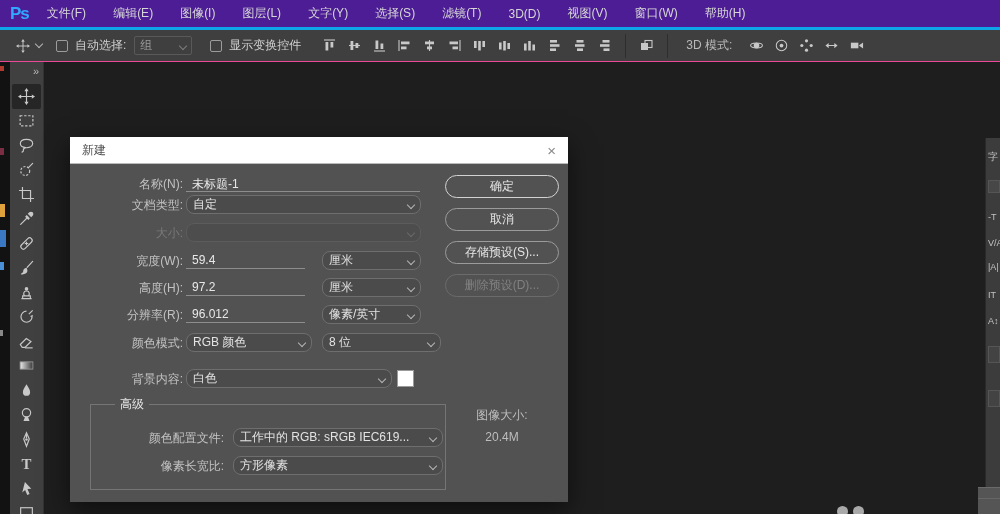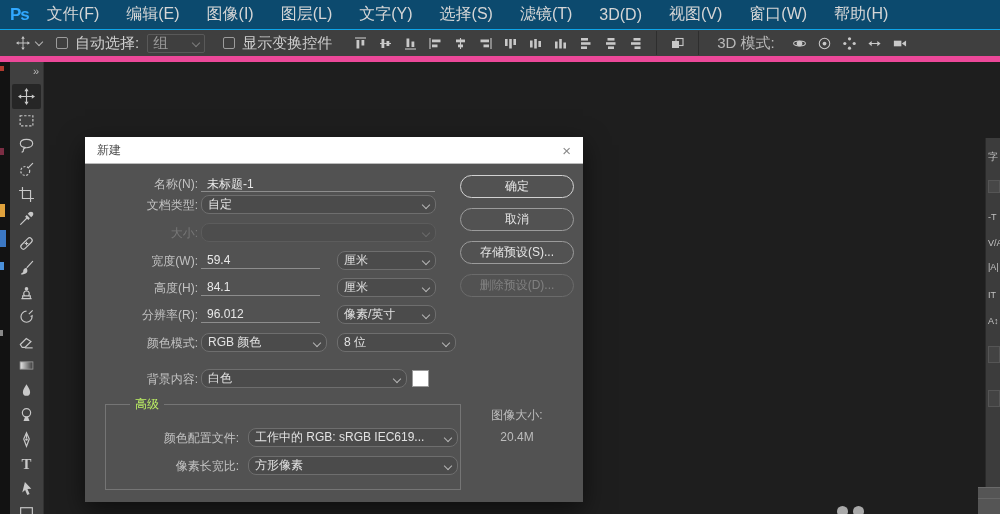--- a/index.html
+++ b/index.html
@@ -1,28 +1,28 @@
 <!DOCTYPE html>
 <html><head>
 <meta charset="utf-8">
 <style>
   * { margin:0; padding:0; box-sizing:border-box; }
   html,body { background:#111; }
   body { font-family:"Liberation Sans","DejaVu Sans",sans-serif; }
   .screen { position:relative; width:1000px; height:514px; overflow:hidden; background:#1e1e1e; }
 
   
-  .menubar { position:absolute; left:0; top:0; width:1000px; height:30px; background:#0c4a6e;
-             display:flex; align-items:center; border-bottom:1px solid #0ea5e9; }
+  .menubar { position:absolute; left:0; top:0; width:1000px; height:30px; background:#4c1d95;
+             display:flex; align-items:center; border-bottom:3px solid #0ea5e9; }
   .ps-logo { color:#31a8ff; font-weight:bold; font-size:17px; margin:0 18px 0 10px; letter-spacing:-1px; }
-  .menu-item { color:#d6d6d6; font-size:16px; margin-right:27px; white-space:nowrap; cursor:default; }
+  .menu-item { color:#d6d6d6; font-size:12px; margin-right:27px; white-space:nowrap; cursor:default; }
 
   
   .optionsbar { position:absolute; left:0; top:30px; width:1000px; height:32px; background:#3f3f3f;
-                display:flex; align-items:center; border-bottom:6px solid #ec4899; color:#cfcfcf; font-size:15px; }
+                display:flex; align-items:center; border-bottom:1px solid #ec4899; color:#cfcfcf; font-size:12px; }
   .ob-tool { display:flex; align-items:center; margin:0 14px 0 16px; }
   .caret { width:6px; height:6px; border-right:1.5px solid #b5b5b5; border-bottom:1.5px solid #b5b5b5;
            transform:rotate(45deg); display:inline-block; margin:-3px 0 0 6px; }
   .chk { width:12px; height:12px; border:1px solid #9c9c9c; border-radius:2px; background:transparent;
          display:inline-block; margin-right:7px; flex:0 0 auto; }
   .ob-label { white-space:nowrap; }
   .mini-select { display:flex; align-items:center; justify-content:space-between; width:58px; height:19px;
                  border:1px solid #595959; border-radius:2px; color:#9a9a9a; padding:0 5px; margin:0 18px 0 8px; }
   .mini-select .caret { border-color:#7d7d7d; margin:0; }
   .ob-sep { width:1px; height:24px; background:#2e2e2e; margin:0 8px; flex:0 0 auto; }
@@ -50,40 +50,40 @@
   .rightstrip { position:absolute; left:985px; top:138px; width:15px; height:376px; background:#3c3c3c;
                 border-left:1px solid #2a2a2a; overflow:hidden; color:#c3c3c3; }
   .rs-item { position:absolute; left:2px; font-size:9px; white-space:nowrap; }
   .rs-box { position:absolute; left:2px; background:#474747; border:1px solid #555; }
   .rs-block { position:absolute; left:978px; top:487px; width:22px; height:27px; background:#555;
               border-top:1px solid #6a6a6a; }
   .rs-block-seam { position:absolute; left:0; top:10px; width:100%; height:1px; background:#666; }
 
   
   .dialog { position:absolute; left:70px; top:137px; width:498px; height:365px;
-            box-shadow:0 8px 24px rgba(0,0,0,.55); font-size:12px;margin-left:15px; }
+            box-shadow:0 8px 24px rgba(0,0,0,.55); font-size:12px; }
   .dlg-title { height:27px; background:#ffffff; display:flex; align-items:center; justify-content:space-between;
                padding:0 12px; border-bottom:1px solid #bbb; }
   .dlg-title .t { color:#4f4f4f; }
   .dlg-close { color:#8a8a8a; font-size:15px; line-height:15px; cursor:default; }
   .dlg-body { position:relative; height:338px; background:#525252; color:#c6c6c6; }
   .row { position:absolute; left:0; width:100%; height:19px; }
   .lb { position:absolute; right:385px; top:2px; white-space:nowrap; color:#c2c2c2; }
   .lb.dis { color:#787878; }
   .ufield { position:absolute; left:116px; top:0; height:18px; border-bottom:1px solid #8d8d8d;
             color:#e8e8e8; padding:2px 0 0 6px; }
   .dd { position:absolute; top:0; height:19px; background:#4b4b4b; border:1px solid #6e6e6e; border-radius:8px;
         display:flex; align-items:center; justify-content:space-between; padding:0 6px; color:#e2e2e2; }
   .dd .caret { margin:0; }
   .dd.dis { background:#4d4d4d; border-color:#5c5c5c; color:#7a7a7a; }
   .dd.dis .caret { border-color:#6a6a6a; }
   .swatch { position:absolute; left:327px; top:1px; width:17px; height:17px; background:#ffffff;
             border:1px solid #9a9a9a; }
   .fieldset { position:absolute; left:20px; top:240px; width:356px; height:86px; border:1px solid #757575; }
-  .legend { position:absolute; left:24px; top:-9px; background:#525252; padding:0 5px; color:#bef264; }
+  .legend { position:absolute; left:24px; top:-9px; background:#525252; padding:0 5px; color:#e5e5e5; }
   .frow { position:absolute; left:0; width:100%; height:19px; }
   .flb { position:absolute; right:221px; top:2px; white-space:nowrap; color:#c2c2c2; }
   .pbtn { position:absolute; left:375px; width:114px; height:23px; border-radius:12px; background:transparent;
           color:#e6e6e6; text-align:center; line-height:21px; border:1px solid #9b9b9b; cursor:default; }
   .pbtn.default { border:1px solid #d2d2d2; }
   .pbtn.dis { border-color:#6b6b6b; color:#818181; }
   .imgsize { position:absolute; left:375px; width:114px; text-align:center; color:#bdbdbd; }
   svg .st { stroke:#c8c8c8; fill:none; stroke-width:1.1; }
   svg .fl { fill:#c8c8c8; }
 </style>
@@ -428,21 +428,21 @@
         <span class="lb">宽度(W):</span>
         <span class="ufield" style="width:119px">59.4</span>
         <span class="dd" style="left:252px;width:99px">
           <span>厘米</span>
           <span class="caret"></span>
         </span>
       </div>
 
       <div class="row" style="top:114px">
         <span class="lb">高度(H):</span>
-        <span class="ufield" style="width:119px">84.1</span>
+        <span class="ufield" style="width:119px">97.2</span>
         <span class="dd" style="left:252px;width:99px">
           <span>厘米</span>
           <span class="caret"></span>
         </span>
       </div>
 
       <div class="row" style="top:141px">
         <span class="lb">分辨率(R):</span>
         <span class="ufield" style="width:119px">96.012</span>
         <span class="dd" style="left:252px;width:99px">

